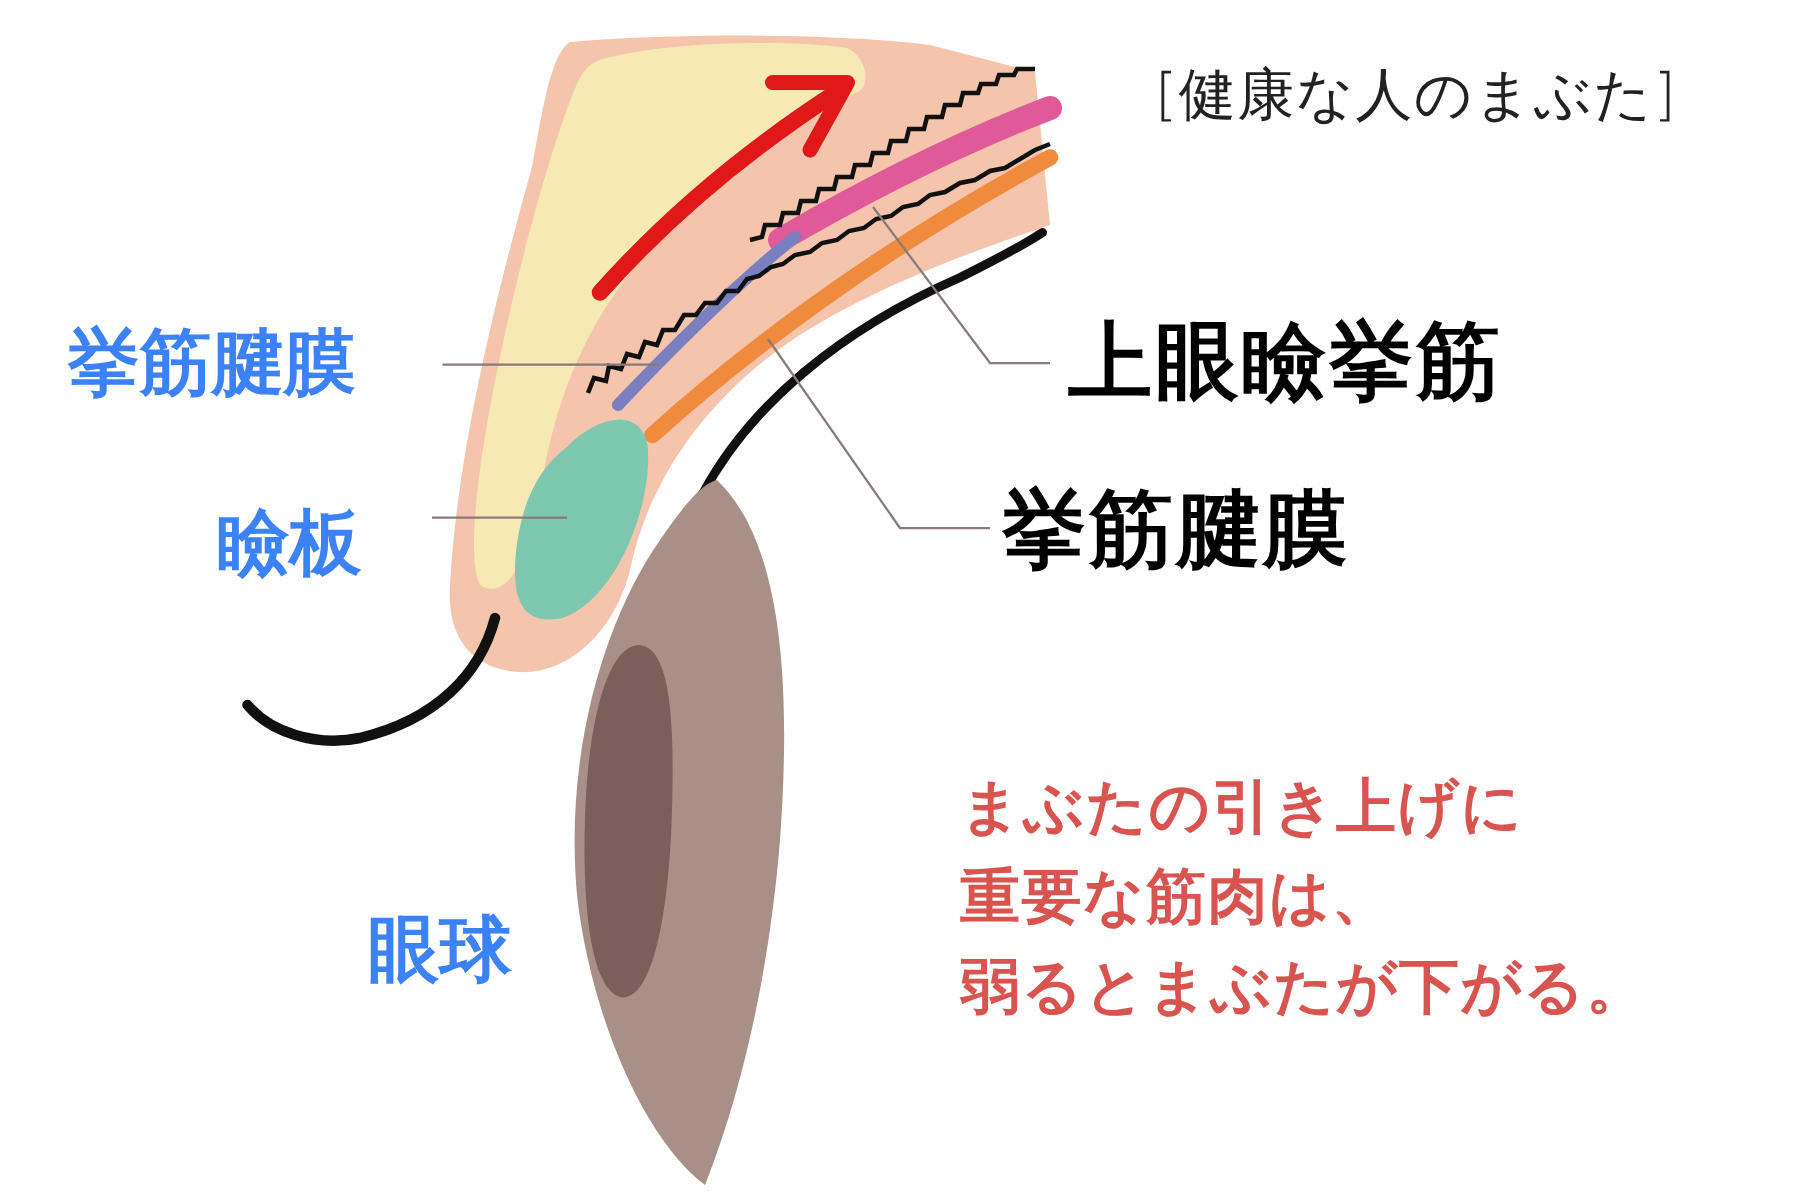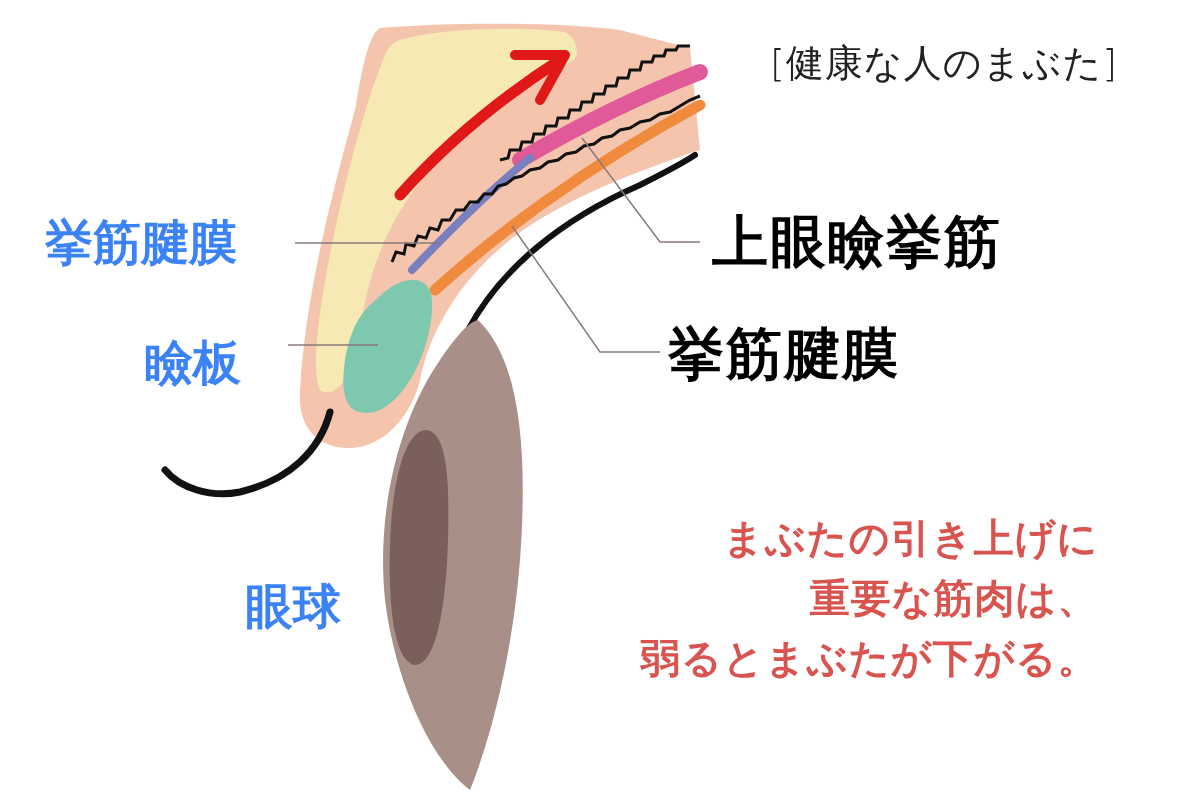--- a/index.html
+++ b/index.html
@@ -2,21 +2,21 @@
 <html><head>
 <meta charset="utf-8">
 <style>
   html,body{margin:0;padding:0;background:#ffffff;}
   body{width:1200px;height:800px;position:relative;overflow:hidden;font-family:"DejaVu Sans","Liberation Sans",sans-serif;}
   svg.art{position:absolute;left:0;top:0;width:1200px;height:800px;}
   .lbl{position:absolute;white-space:nowrap;line-height:1;}
   .title{left:770px;top:44px;font-size:38px;color:#222;font-weight:300;letter-spacing:1px;}
   .left-lbl{color:#3b82f6;font-weight:bold;font-size:48px;}
   .main-lbl{color:#000000;font-weight:bold;font-size:56px;letter-spacing:2px;}
-  .desc{position:absolute;left:640px;top:508px;color:#d9534f;font-weight:bold;font-size:40px;line-height:60px;letter-spacing:1px;text-align:right;}
+  .desc{position:absolute;left:640px;top:508px;color:#d9534f;font-weight:bold;font-size:40px;line-height:60px;letter-spacing:1px;}
   .desc div{white-space:nowrap;}
 </style>
 </head>
 <body>
 
 <svg class="art" viewBox="0 0 1200 800">
 
   <path d="M380 28 C450 22 560 22 620 30 L690 48 L700 150 C640 170 560 200 510 240 C460 280 430 330 420 380 C410 420 380 450 345 448 C310 445 298 420 300 390 C305 300 330 200 355 110 C362 70 368 35 380 28 Z" fill="#f4c4ad"></path>
 
   <path d="M400 40 C440 28 520 26 565 32 C580 40 580 60 570 62 C520 90 470 130 430 170 C395 210 370 260 360 330 C352 380 335 400 320 390 C310 370 320 300 335 230 C350 160 370 90 385 55 C390 45 394 42 400 40 Z" fill="#f6e9b4"></path>
@@ -45,21 +45,21 @@
   <line x1="295" y1="243" x2="440" y2="243" stroke="#8a7a7a" stroke-width="1.5"></line>
   <line x1="288" y1="345" x2="378" y2="345" stroke="#8a7a7a" stroke-width="1.5"></line>
   <polyline points="582,138 660,242 700,242" fill="none" stroke="#8a7a7a" stroke-width="1.5"></polyline>
   <polyline points="512,226 600,352 660,352" fill="none" stroke="#8a7a7a" stroke-width="1.5"></polyline>
 </svg>
 
 <div class="lbl title">[健康な人のまぶた]</div>
 
 <div class="lbl left-lbl" style="left:45px;top:218px;">挙筋腱膜</div>
 <div class="lbl left-lbl" style="left:145px;top:338px;">瞼板</div>
-<div class="lbl left-lbl" style="left:245px;top:582px;">眼球</div>
+<div class="lbl left-lbl" style="left:245px;top:609px;">眼球</div>
 
 <div class="lbl main-lbl" style="left:712px;top:214px;">上眼瞼挙筋</div>
 <div class="lbl main-lbl" style="left:668px;top:326px;">挙筋腱膜</div>
 
 <div class="desc">
   <div>まぶたの引き上げに</div>
   <div>重要な筋肉は、</div>
   <div>弱るとまぶたが下がる。</div>
 </div>
 

